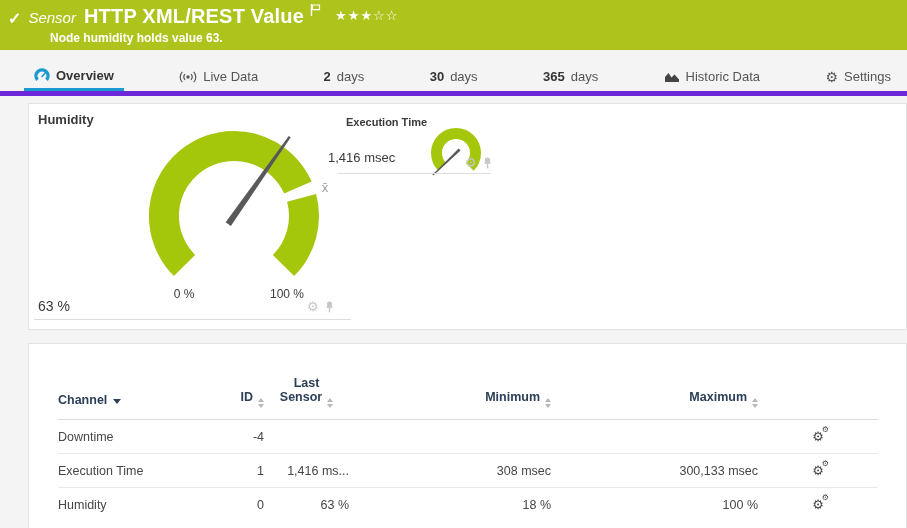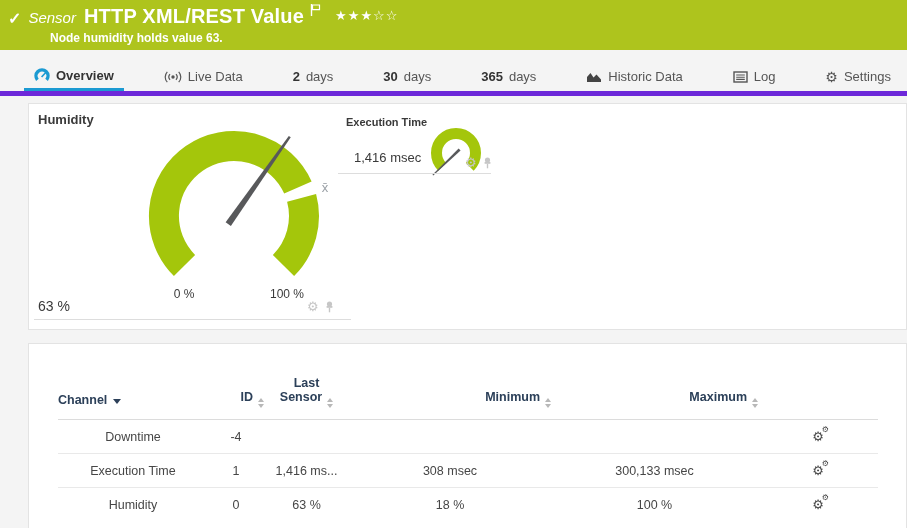--- a/index.html
+++ b/index.html
@@ -39,37 +39,37 @@
   .glyph-gear { font-size:14px; color:#555; line-height:1; }
 
   
   .panel { position:absolute; background:#fff; border:1px solid #e3e3e3; }
   .panel-gauges { left:28px; top:103px; width:879px; height:227px; }
   .panel-table  { left:28px; top:343px; width:879px; height:200px; }
 
   .gauge-title-lg { position:absolute; left:9px; top:8px; font-size:13px; font-weight:bold; color:#3a3a3a; }
   .gauge-title-sm { position:absolute; left:317px; top:12px; font-size:11px; font-weight:bold; color:#3a3a3a; }
   .gauge-value-lg { position:absolute; left:9px; top:194px; font-size:14px; color:#3a3a3a; }
-  .gauge-value-sm { position:absolute; left:325px; top:46px; font-size:13px; color:#3a3a3a; }
+  .gauge-value-sm { position:absolute; left:299px; top:46px; font-size:13px; color:#3a3a3a; }
   .scale-min { position:absolute; left:130px; top:183px; width:50px; text-align:center; font-size:12px; color:#3a3a3a; }
   .scale-max { position:absolute; left:228px; top:183px; width:60px; text-align:center; font-size:12px; color:#3a3a3a; }
   .rule { position:absolute; height:1px; background:#ddd; }
   .rule-lg { left:5px; top:215px; width:317px; }
   .rule-sm { left:309px; top:69px; width:153px; }
   .mini-icons { position:absolute; display:flex; gap:5px; align-items:center; color:#c6c6c6; }
   .mini-icons-lg { left:278px; top:196px; }
   .mini-icons-sm { left:436px; top:52px; }
   .mini-gear { font-size:13px; line-height:1; cursor:pointer; }
 
   
   table.channels { border-collapse:collapse; margin:28px 0 0 29px; width:820px; table-layout:fixed; font-size:12.5px; }
   .channels col.c1{width:150px}.channels col.c2{width:56px}.channels col.c3{width:85px}
   .channels col.c4{width:202px}.channels col.c5{width:207px}.channels col.c6{width:120px}
   .channels th { color:var(--navy,#2c4059); font-weight:bold; vertical-align:bottom; padding:4px 0 12px 0; cursor:pointer; }
-  .channels td { color:#464646; padding:9px 0; border-top:1px solid #e9e9e9; height:33px;text-align:center; }
+  .channels td { color:#464646; padding:9px 0; border-top:1px solid #e9e9e9; height:33px; }
   .channels thead th { border-bottom:0; }
   .channels tbody tr:first-child td { border-top:1px solid #dcdcdc; }
   .al{text-align:left}.ar{text-align:right}.ac{text-align:center}
   .sort { display:inline-flex; flex-direction:column; gap:2px; margin-left:5px; position:relative; top:1px; }
   .sort i { width:0; height:0; border-left:3.5px solid transparent; border-right:3.5px solid transparent; }
   .sort .up { border-bottom:4px solid #b8b8b8; }
   .sort .dn { border-top:4px solid #b8b8b8; }
   .sorted-dn { display:inline-block; width:0; height:0; border-left:4.5px solid transparent; border-right:4.5px solid transparent; border-top:5.5px solid #2c4059; margin-left:6px; }
   .gearset { position:relative; display:inline-block; color:#4a4a4a; cursor:pointer; }
   .gearset .g1 { font-size:13px; }
@@ -121,27 +121,20 @@
     <span class="num">365</span>
     <span>days</span>
   </div>
   <div class="tab">
     <svg width="16" height="13" viewBox="0 0 16 13">
       <polygon points="1,12 1,7 4.5,3 7.5,7.5 10.5,4.5 15,9.5 15,12" fill="#444"></polygon>
     </svg>
     <span>Historic Data</span>
   </div>
   <div class="tab">
-    <svg width="15" height="12" viewBox="0 0 15 12">
-      <rect x="1" y="1" width="13" height="10" fill="none" stroke="#555" stroke-width="1.4"></rect>
-      <path d="M3.2 4 h8.6 M3.2 6.2 h8.6 M3.2 8.4 h8.6" stroke="#555" stroke-width="1.1"></path>
-    </svg>
-    <span>Log</span>
-  </div>
-  <div class="tab">
     <span class="glyph glyph-gear">⚙</span>
     <span>Settings</span>
   </div>
 </div>
 
 <div class="panel panel-gauges">
   <div class="gauge-title-lg">Humidity</div>
 
   <svg style="position:absolute; left:95px; top:7px;" width="225" height="175" viewBox="-110 -105 225 175">
     <g stroke="var(--gauge,#a4c60b)" stroke-width="30" fill="none">

